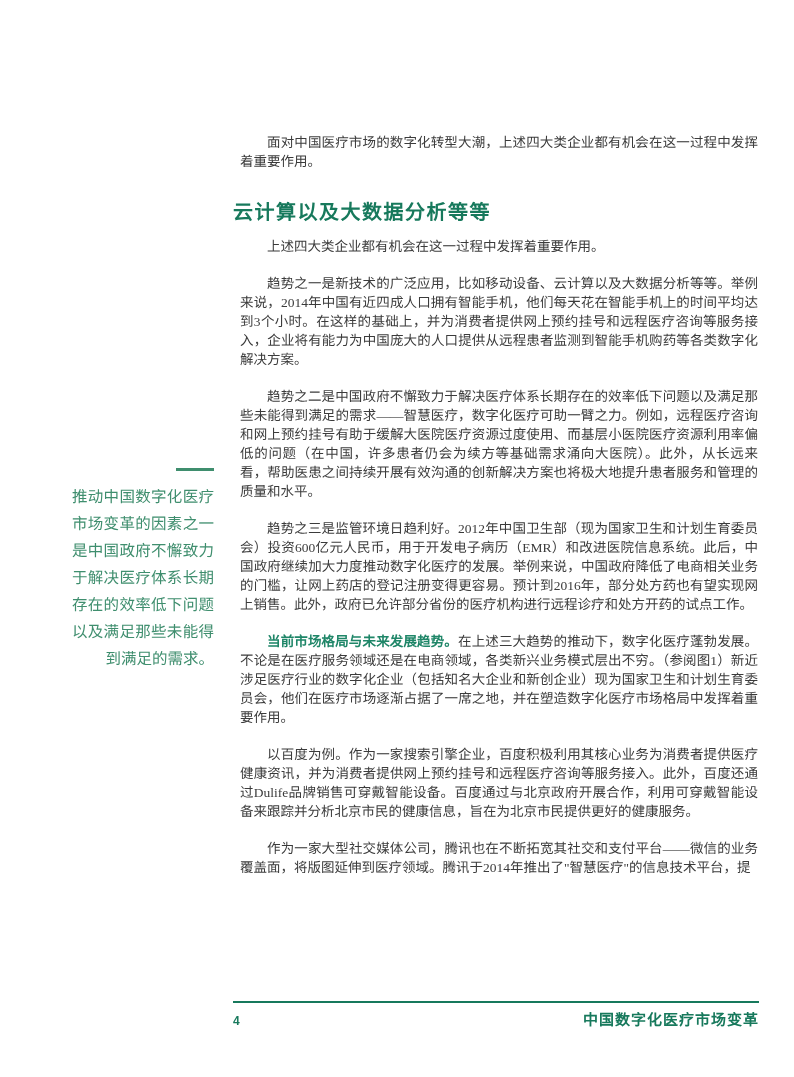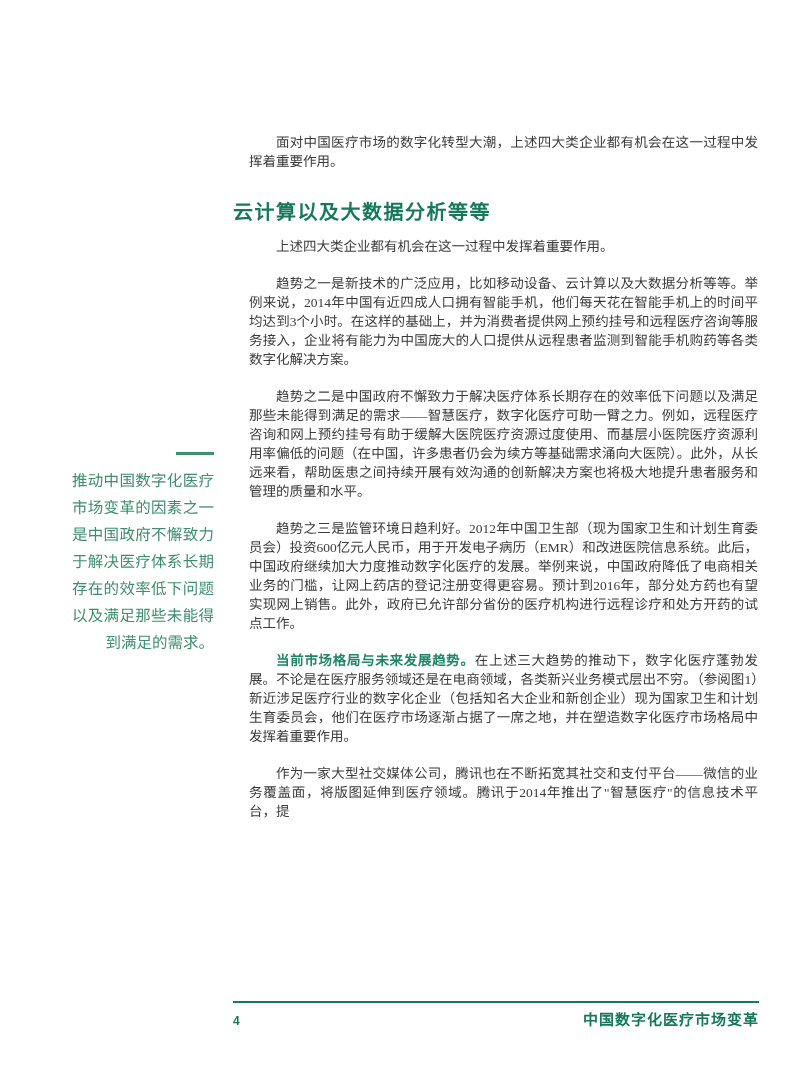--- a/index.html
+++ b/index.html
@@ -15,21 +15,21 @@
     --green-dark: #17795c;
     --green-accent: #1f8668;
     --green-quote: #3f8e6e;
     --body-text: #3b3b3b;
   }
 
   
   .pullquote {
     position: absolute;
     left: 72px;
-    top: 452px;
+    top: 468px;
     width: 142px;
   }
   .pullquote-rule {
     width: 38px;
     height: 3px;
     background: var(--green-quote);
     margin-left: auto;
     margin-bottom: 12px;
   }
   .pullquote-text {
@@ -48,21 +48,21 @@
     top: 133px;
     width: 525px;
   }
   .content p {
     font-size: 13.5px;
     line-height: 19px;
     color: var(--body-text);
     text-align: justify;
     text-indent: 2em;
     word-break: break-all;
-    margin: 0 0 18px 16px;
+    margin: 0 0 18px 7px;
   }
   .section-heading {
     font-family: "Liberation Sans", "DejaVu Sans", sans-serif;
     color: var(--green-dark);
     font-size: 20px;
     font-weight: 700;
     letter-spacing: 1.5px;
     margin: 25px 0 12px 0;
   }
   .leadin {
@@ -114,20 +114,21 @@
   <h2 class="section-heading">云计算以及大数据分析等等</h2>
 
   <p>上述四大类企业都有机会在这一过程中发挥着重要作用。</p>
 
   <p>趋势之一是新技术的广泛应用，比如移动设备、云计算以及大数据分析等等。举例来说，2014年中国有近四成人口拥有智能手机，他们每天花在智能手机上的时间平均达到3个小时。在这样的基础上，并为消费者提供网上预约挂号和远程医疗咨询等服务接入，企业将有能力为中国庞大的人口提供从远程患者监测到智能手机购药等各类数字化解决方案。</p>
   <p>趋势之二是中国政府不懈致力于解决医疗体系长期存在的效率低下问题以及满足那些未能得到满足的需求——智慧医疗，数字化医疗可助一臂之力。例如，远程医疗咨询和网上预约挂号有助于缓解大医院医疗资源过度使用、而基层小医院医疗资源利用率偏低的问题（在中国，许多患者仍会为续方等基础需求涌向大医院）。此外，从长远来看，帮助医患之间持续开展有效沟通的创新解决方案也将极大地提升患者服务和管理的质量和水平。</p>
   <p>趋势之三是监管环境日趋利好。2012年中国卫生部（现为国家卫生和计划生育委员会）投资600亿元人民币，用于开发电子病历（EMR）和改进医院信息系统。此后，中国政府继续加大力度推动数字化医疗的发展。举例来说，中国政府降低了电商相关业务的门槛，让网上药店的登记注册变得更容易。预计到2016年，部分处方药也有望实现网上销售。此外，政府已允许部分省份的医疗机构进行远程诊疗和处方开药的试点工作。</p>
 
   <p><span class="leadin">当前市场格局与未来发展趋势。</span><span>在上述三大趋势的推动下，数字化医疗蓬勃发展。不论是在医疗服务领域还是在电商领域，各类新兴业务模式层出不穷。（参阅图1）新近涉足医疗行业的数字化企业（包括知名大企业和新创企业）现为国家卫生和计划生育委员会，他们在医疗市场逐渐占据了一席之地，并在塑造数字化医疗市场格局中发挥着重要作用。</span></p>
 
+  <p>以百度为例。作为一家搜索引擎企业，百度积极利用其核心业务为消费者提供医疗健康资讯，并为消费者提供网上预约挂号和远程医疗咨询等服务接入。此外，百度还通过Dulife品牌销售可穿戴智能设备。百度通过与北京政府开展合作，利用可穿戴智能设备来跟踪并分析北京市民的健康信息，旨在为北京市民提供更好的健康服务。</p>
   <p>作为一家大型社交媒体公司，腾讯也在不断拓宽其社交和支付平台——微信的业务覆盖面，将版图延伸到医疗领域。腾讯于2014年推出了"智慧医疗"的信息技术平台，提</p>
 </main>
 
 <footer class="footer">
   <div class="footer-rule"></div>
   <div class="footer-row">
     <span class="page-number">4</span>
     <span class="footer-title">中国数字化医疗市场变革</span>
   </div>
 </footer>

